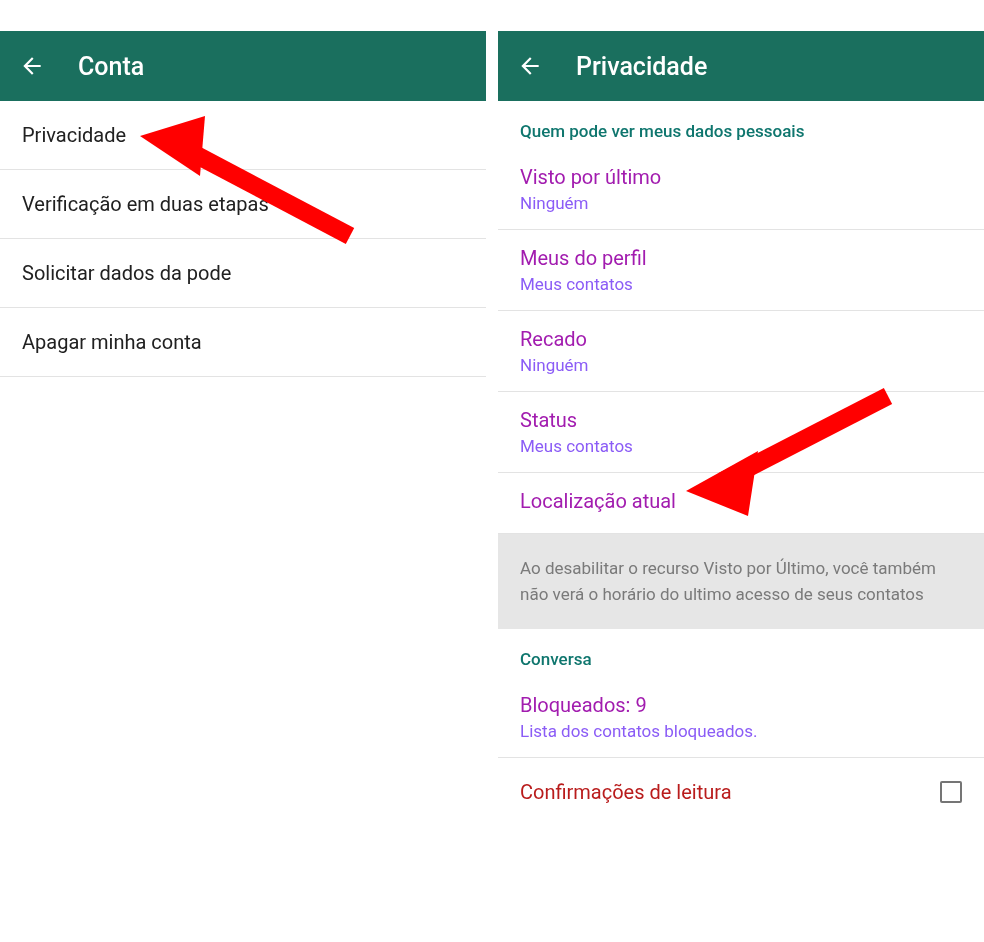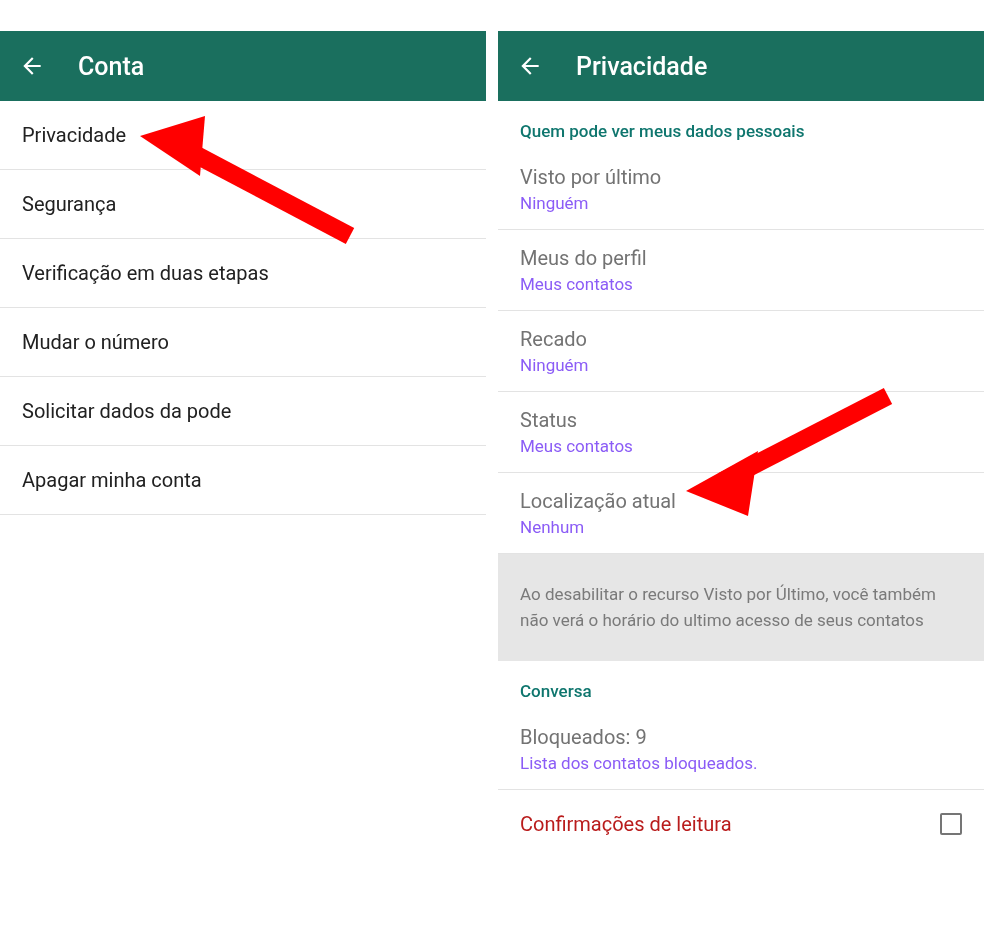--- a/index.html
+++ b/index.html
@@ -52,30 +52,30 @@
       font-size: 17px;
       font-weight: 500;
       color: #0f766e;
     }
     .privacy-item {
       padding: 16px 22px 16px 22px;
       border-bottom: 1px solid #e3e3e3;
     }
     .privacy-item .label {
       font-size: 20px;
-      color: #737373;
+      color: #a21caf;
       margin-bottom: 4px;
     }
     .privacy-item .value {
       font-size: 17px;
       color: #8b5cf6;
     }
     .info-box {
       background: #e6e6e6;
-      padding: 28px 22px;
+      padding: 22px 22px;
       font-size: 17px;
       color: #7a7a7a;
       line-height: 1.5;
     }
     .checkbox-row {
       display: flex;
       align-items: center;
       justify-content: space-between;
       padding: 22px 22px 8px 22px;
     }
@@ -105,27 +105,21 @@
           <path d="M20 11H7.8l5.6-5.6L12 4l-8 8 8 8 1.4-1.4L7.8 13H20v-2z"></path>
         </svg>
     </span>
     <span class="header-title">Conta</span>
   </div>
 
   <div class="list-item">
     <span>Privacidade</span>
   </div>
   <div class="list-item">
-    <span>Segurança</span>
-  </div>
-  <div class="list-item">
     <span>Verificação em duas etapas</span>
-  </div>
-  <div class="list-item">
-    <span>Mudar o número</span>
   </div>
   <div class="list-item">
     <span>Solicitar dados da pode</span>
   </div>
   <div class="list-item">
     <span>Apagar minha conta</span>
   </div>
 
   <div class="arrow" style="left:130px; top:75px;">
     <svg width="230" height="140" viewBox="0 0 230 140">
@@ -165,21 +159,20 @@
   <div class="privacy-item">
     <div class="label">Recado</div>
     <div class="value">Ninguém</div>
   </div>
   <div class="privacy-item">
     <div class="label">Status</div>
     <div class="value">Meus contatos</div>
   </div>
   <div class="privacy-item">
     <div class="label">Localização atual</div>
-    <div class="value">Nenhum</div>
   </div>
 
   <div class="info-box">Ao desabilitar o recurso Visto por Último, você também não verá o horário do ultimo acesso de seus contatos</div>
 
   <div class="section-header">Conversa</div>
 
   <div class="privacy-item">
     <div class="label">Bloqueados: 9</div>
     <div class="value">Lista dos contatos bloqueados.</div>
   </div>

